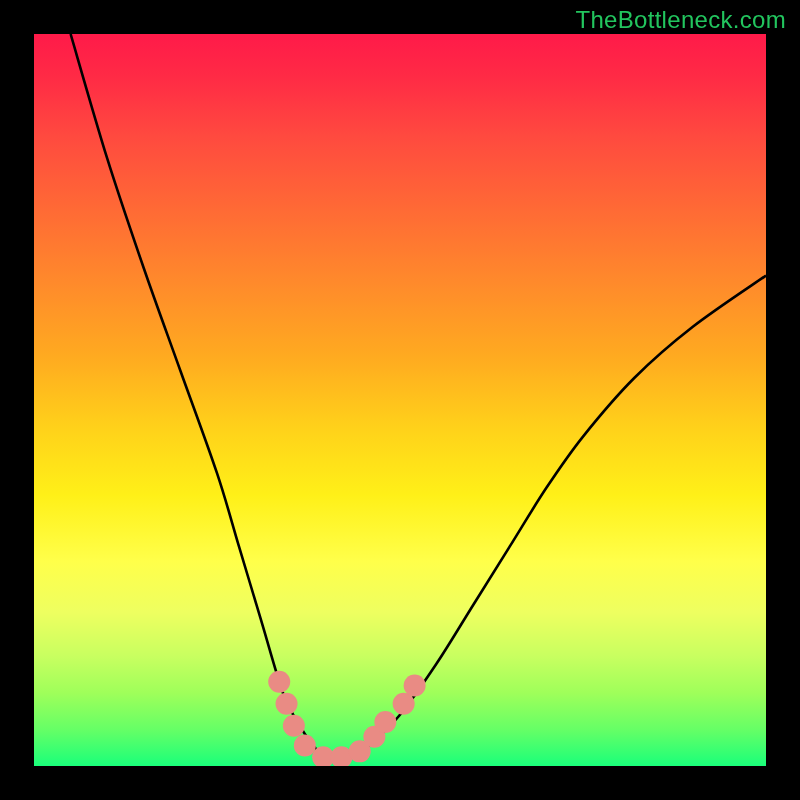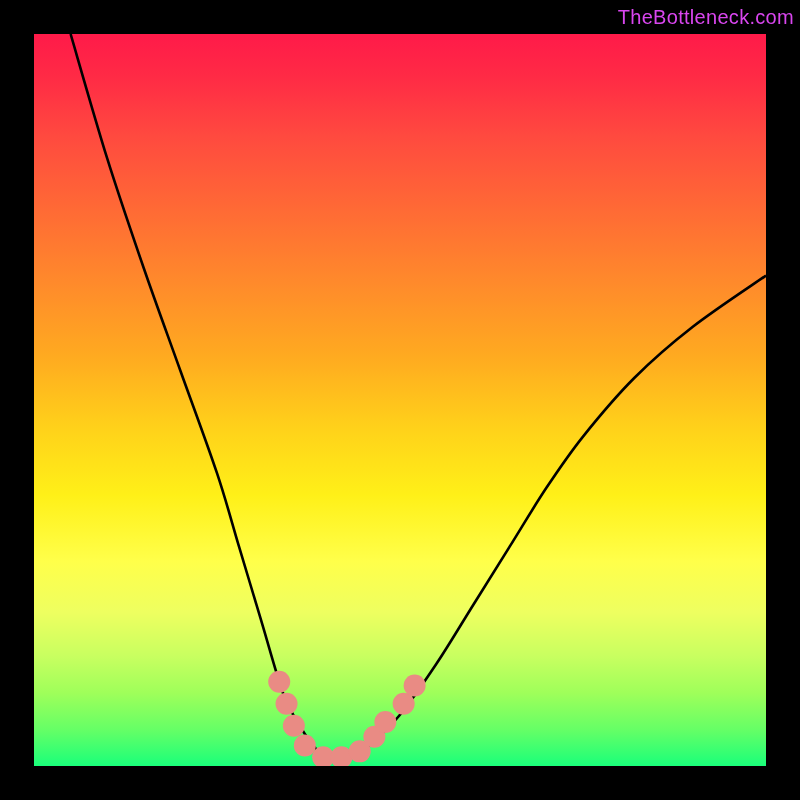--- a/index.html
+++ b/index.html
@@ -39,23 +39,23 @@
       #eeff60 79%,
       #c8ff60 85%,
       #9fff5a 90%,
       #66ff66 95%,
       #1aff7a 100%
     );
   }
   .watermark {
     position: absolute;
     top: 6px;
-    right: 6px;
-    color: #d946ef;
-    font-size: 20px;
+    right: 14px;
+    color: #22c55e;
+    font-size: 24px;
     font-weight: 500;
     letter-spacing: 0.3px;
     user-select: none;
   }
   svg.curve {
     position: absolute;
     left: 0;
     top: 0;
     width: 732px;
     height: 732px;

